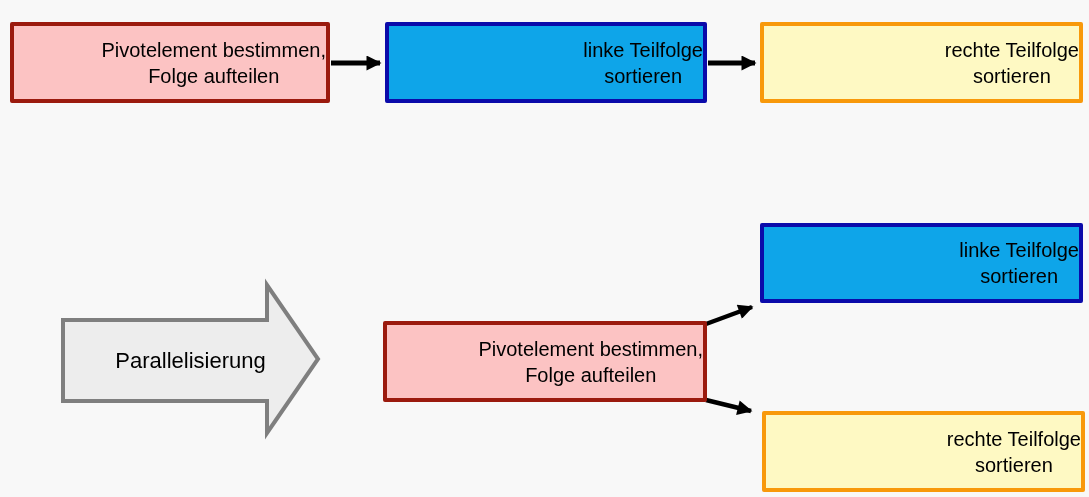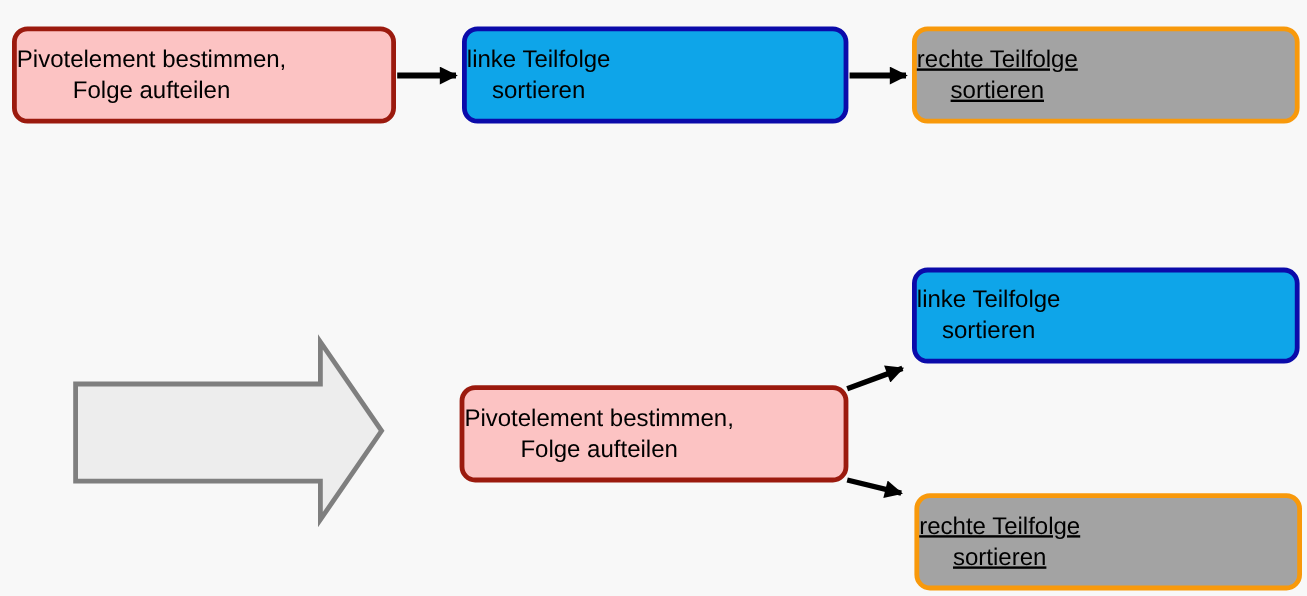--- a/index.html
+++ b/index.html
@@ -2,27 +2,27 @@
 <html><head>
 <meta charset="utf-8">
 <style>
   html,body{margin:0;padding:0;background:#f8f8f8;}
   .canvas{
     position:relative;width:1089px;height:497px;background:#f8f8f8;
     font-family:"Liberation Sans",sans-serif;overflow:hidden;
   }
   .arrows{position:absolute;left:0;top:0;width:1089px;height:497px;}
   .box{
-    position:absolute;display:flex;align-items:center;justify-content:flex-start;
-    text-align:center;box-sizing:border-box;border:4px solid;border-radius:13px;
+    position:absolute;display:flex;align-items:center;justify-content:flex-end;
+    text-align:center;box-sizing:border-box;border:4px solid;border-radius:2px;
   }
   .box .lbl{white-space:pre-line;font-size:20px;line-height:26px;color:#000;}
   .red{background:#fcc3c3;border-color:#9b1a0e;}
   .blue{background:#0ea5e9;border-color:#0b0baa;}
-  .yellow{background:#a3a3a3;border-color:#f8990b;text-decoration:underline;}
+  .yellow{background:#fef9c3;border-color:#f8990b;}
   .seq-pivot{left:10px;top:22px;width:320px;height:81px;}
   .seq-left{left:385px;top:22px;width:322px;height:81px;}
   .seq-right{left:760px;top:22px;width:323px;height:81px;}
   .par-pivot{left:383px;top:321px;width:324px;height:81px;}
   .par-left{left:760px;top:223px;width:323px;height:80px;}
   .par-right{left:762px;top:411px;width:323px;height:81px;}
   .transform-label{
     position:absolute;left:63px;top:320px;width:255px;height:81px;
     display:flex;align-items:center;justify-content:center;
     font-size:22px;color:#000;
@@ -55,20 +55,21 @@
   </div>
   <div class="box blue seq-left">
     <span class="lbl">linke Teilfolge
 sortieren</span>
   </div>
   <div class="box yellow seq-right">
     <span class="lbl">rechte Teilfolge
 sortieren</span>
   </div>
 
+  <div class="transform-label">Parallelisierung</div>
 
   <div class="box red par-pivot">
     <span class="lbl">Pivotelement bestimmen,
 Folge aufteilen</span>
   </div>
   <div class="box blue par-left">
     <span class="lbl">linke Teilfolge
 sortieren</span>
   </div>
   <div class="box yellow par-right">

